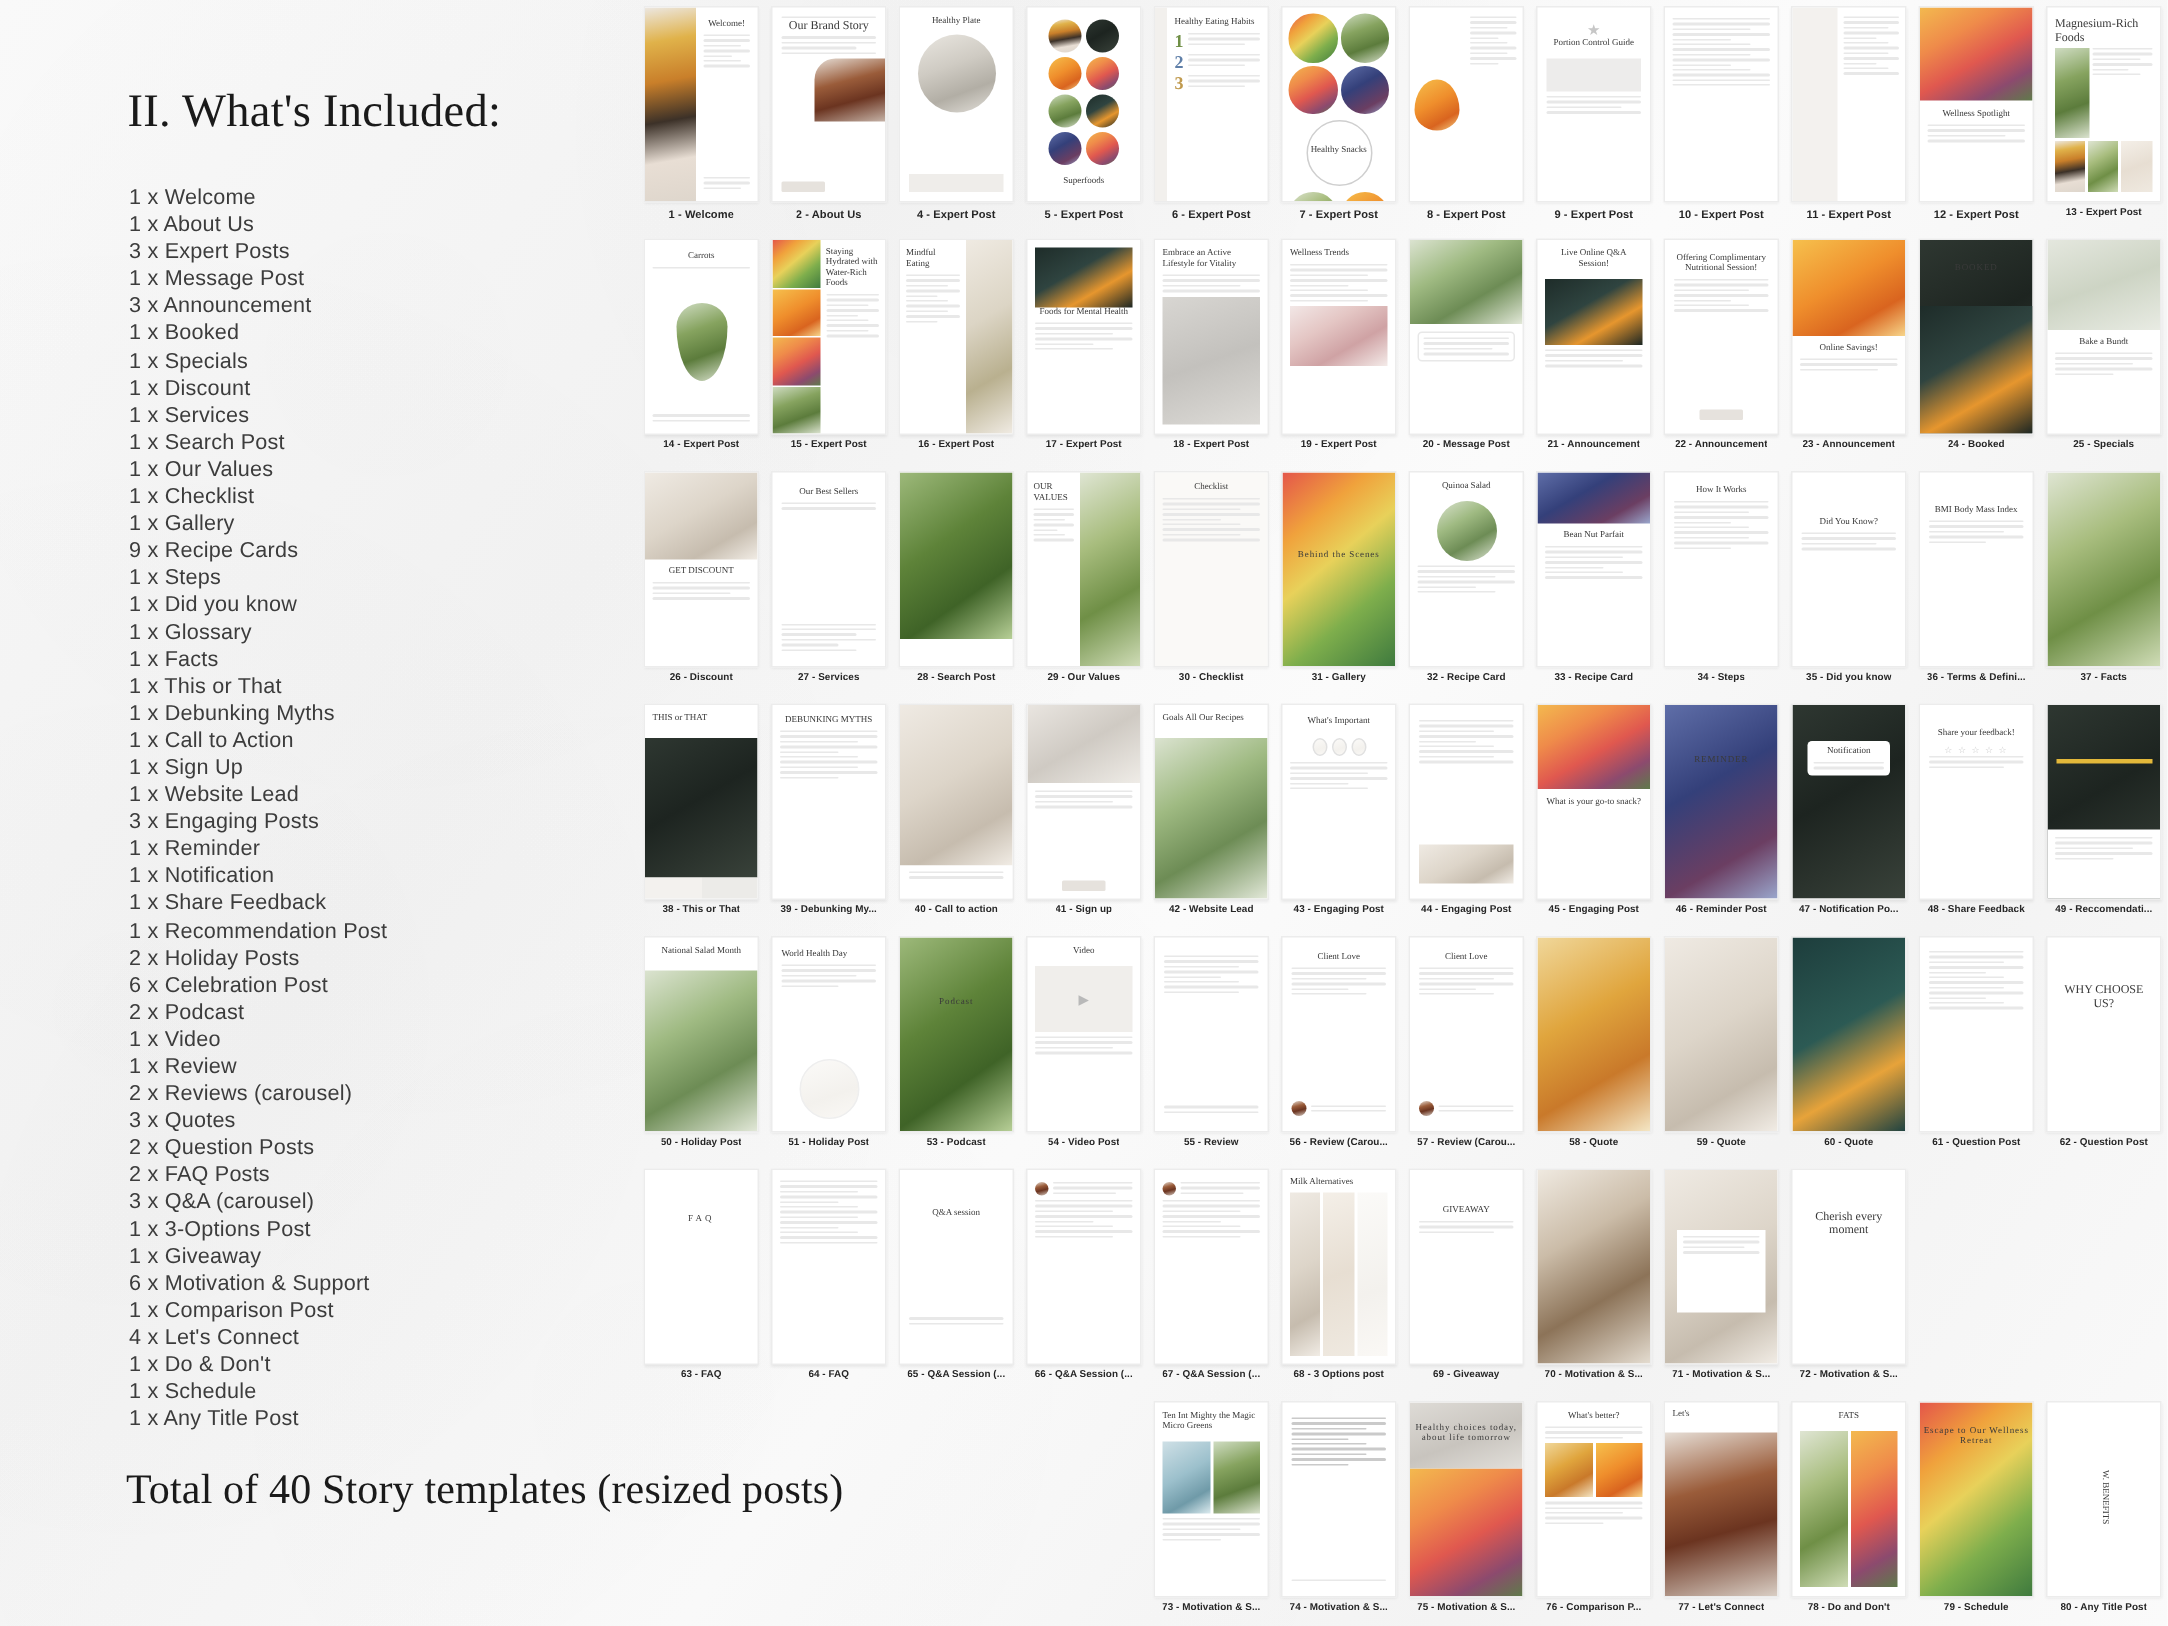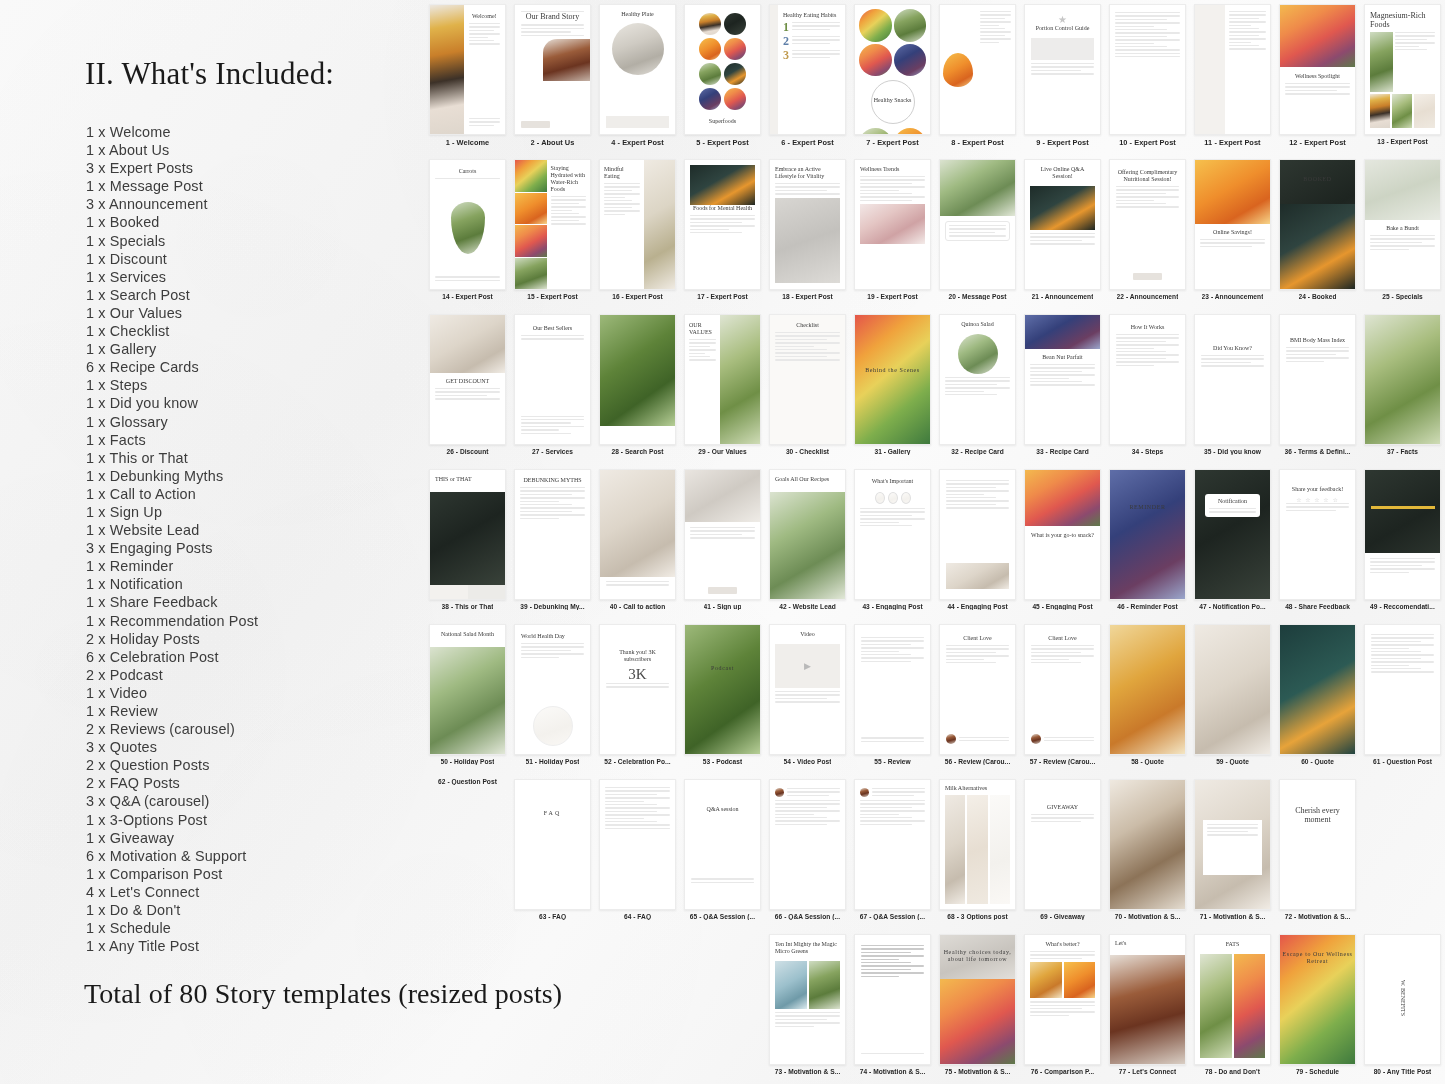--- a/index.html
+++ b/index.html
@@ -195,21 +195,21 @@
         <li>1 x Message Post</li>
         <li>3 x Announcement</li>
         <li>1 x Booked</li>
         <li>1 x Specials</li>
         <li>1 x Discount</li>
         <li>1 x Services</li>
         <li>1 x Search Post</li>
         <li>1 x Our Values</li>
         <li>1 x Checklist</li>
         <li>1 x Gallery</li>
-        <li>6 x Recipe Cards</li>
+        <li>9 x Recipe Cards</li>
         <li>1 x Steps</li>
         <li>1 x Did you know</li>
         <li>1 x Glossary</li>
         <li>1 x Facts</li>
         <li>1 x This or That</li>
         <li>1 x Debunking Myths</li>
         <li>1 x Call to Action</li>
         <li>1 x Sign Up</li>
         <li>1 x Website Lead</li>
         <li>3 x Engaging Posts</li>
@@ -229,21 +229,21 @@
         <li>3 x Q&amp;A (carousel)</li>
         <li>1 x 3-Options Post</li>
         <li>1 x Giveaway</li>
         <li>6 x Motivation &amp; Support</li>
         <li>1 x Comparison Post</li>
         <li>4 x Let's Connect</li>
         <li>1 x Do &amp; Don't</li>
         <li>1 x Schedule</li>
         <li>1 x Any Title Post</li>
       </ul>
-    <div class="total-line">Total of  80 Story templates (resized posts)</div>
+    <div class="total-line">Total of  40 Story templates (resized posts)</div>
   </div>
 
   <div class="grid" id="grid">
       <div class="cell">
         <div class="thumb">
           <div class="row" style="flex:1">
             <div class="photo im-spice" style="width:45%"></div>
             <div class="t-pad" style="width:55%;padding:8px 5px">
               <div class="t-title ">Welcome!</div>
               <div class="lines">
@@ -1095,33 +1095,20 @@
               <div class="ln light s"></div>
             </div>
             <div class="spacer"></div>
             <div class="photo im-light circle" style="width:40px;height:40px;margin:0 auto;border:1px solid #eee"></div>
           </div>
         </div>
         <div class="cap">51 - Holiday Post</div>
       </div>
       <div class="cell">
         <div class="thumb">
-          <div class="t-pad" style="padding:24px 6px">
-            <div class="t-title ">Thank you! 3K subscribers</div>
-            <div class="big-serif" style="font-size:15px">3K</div>
-            <div class="lines">
-              <div class="ln light l"></div>
-              <div class="ln light l"></div>
-            </div>
-          </div>
-        </div>
-        <div class="cap">52 - Celebration Po...</div>
-      </div>
-      <div class="cell">
-        <div class="thumb">
           <div class="photo im-greens2" style="flex:1;position:relative">
             <div class="overlay-txt" style="top:40px">
               <div class="t-title ">Podcast</div>
             </div>
           </div>
         </div>
         <div class="cap">53 - Podcast</div>
       </div>
       <div class="cell">
         <div class="thumb">
@@ -1245,20 +1232,25 @@
               <div class="ln light l"></div>
               <div class="ln light s"></div>
               <div class="ln light m"></div>
               <div class="ln light l"></div>
             </div>
           </div>
         </div>
         <div class="cap">61 - Question Post</div>
       </div>
       <div class="cell">
+        <div class="thumb">
+          <div class="t-pad" style="padding:30px 6px">
+            <div class="t-title lg">WHY CHOOSE US?</div>
+          </div>
+        </div>
         <div class="cap">62 - Question Post</div>
       </div>
       <div class="cell">
         <div class="thumb">
           <div class="t-pad" style="padding:30px 6px">
             <div class="big-serif" style="font-size:17px;letter-spacing:2px">
               <div class="t-title ">FAQ</div>
             </div>
           </div>
         </div>

